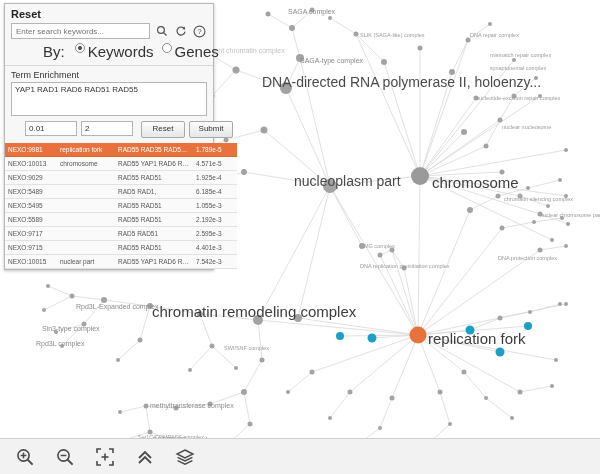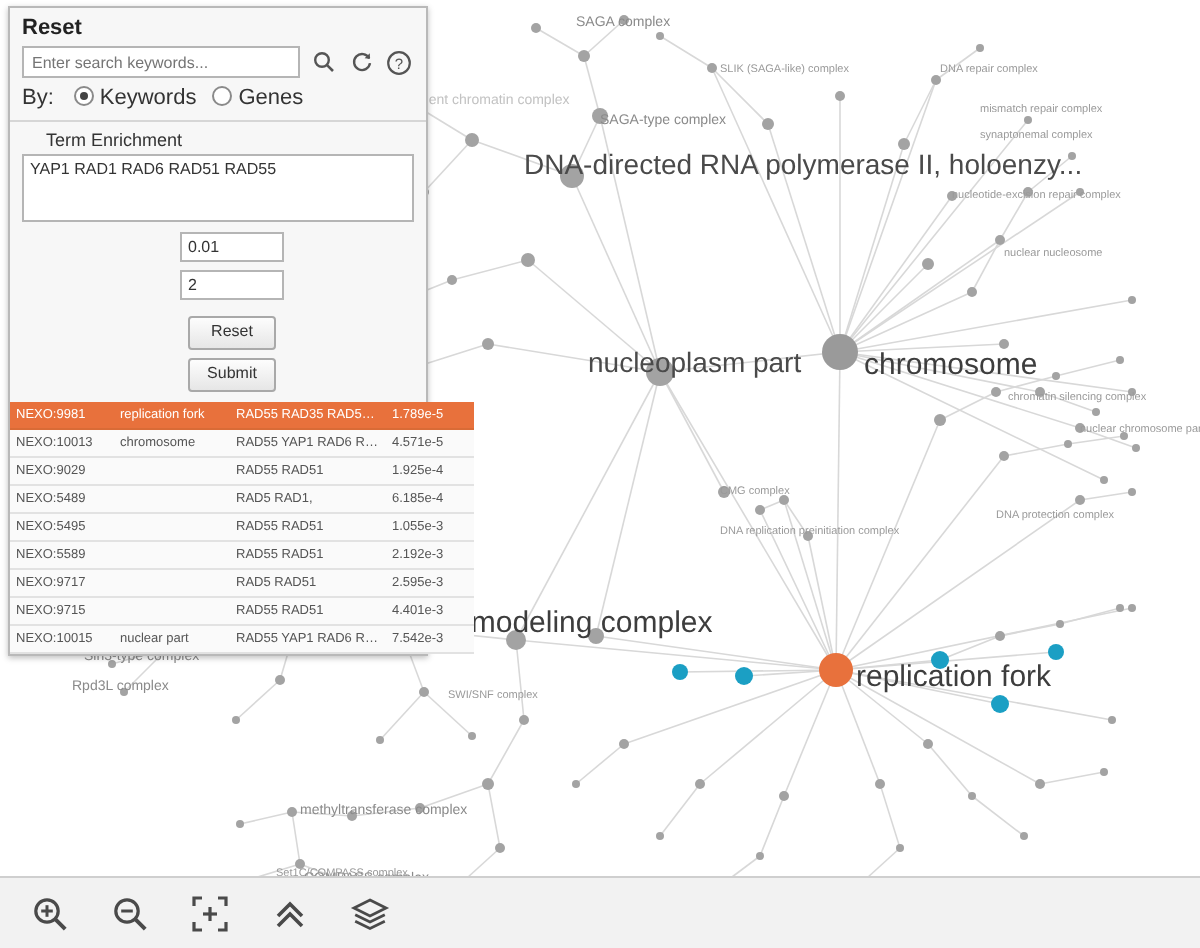--- a/index.html
+++ b/index.html
@@ -75,22 +75,23 @@
     display: inline-flex;
     align-items: center;
     justify-content: center;
     color: #555;
   }
   .radio-row {
     display: flex;
     align-items: center;
     gap: 8px;
     padding: 0 6px 5px 6px;
-    font-size: 11px;
+    font-size: 15px;
     color: #333;
+    margin-left: 32px;
   }
   .radio-row .by-label { margin-right: 2px; }
   .radio {
     display: inline-flex;
     align-items: flex-start;
     gap: 3px;
   }
   .radio .dot {
     width: 8px; height: 8px;
     border: 1px solid #8a8a8a;
@@ -102,41 +103,39 @@
   .radio.on .dot::after {
     content: "";
     position: absolute;
     left: 2px; top: 2px;
     width: 4px; height: 4px;
     border-radius: 50%;
     background: #444;
   }
   .section-head {
     border-top: 1px solid #d6d6d6;
-    padding: 4px 6px 2px 18px;
+    padding: 4px 6px 2px 6px;
     font-size: 9px;
     color: #333;
   }
   .term-box {
     margin: 0 6px 5px 6px;
     height: 34px;
     border: 1px solid #b5b5b5;
     background: #fff;
     font-size: 8px;
     color: #333;
     padding: 2px 3px;
     box-sizing: border-box;
     overflow: hidden;
   }
   .params-row {
     display: flex;
-    align-items: center;
     gap: 4px;
     padding: 0 6px 5px 20px;
-    flex-direction: column;
   }
   .params-row input {
     height: 15px;
     border: 1px solid #b5b5b5;
     background: #fff;
     font-size: 8px;
     padding: 0 3px;
     box-sizing: border-box;
     color: #333;
     width: 52px;

